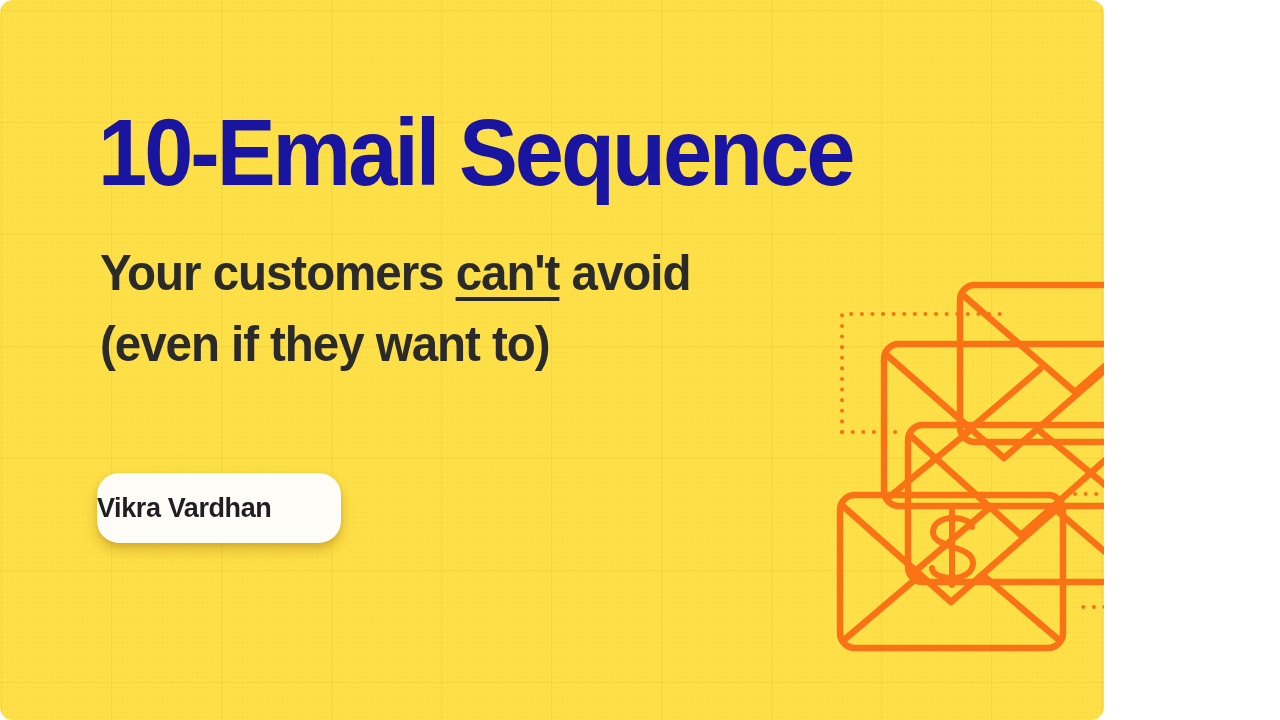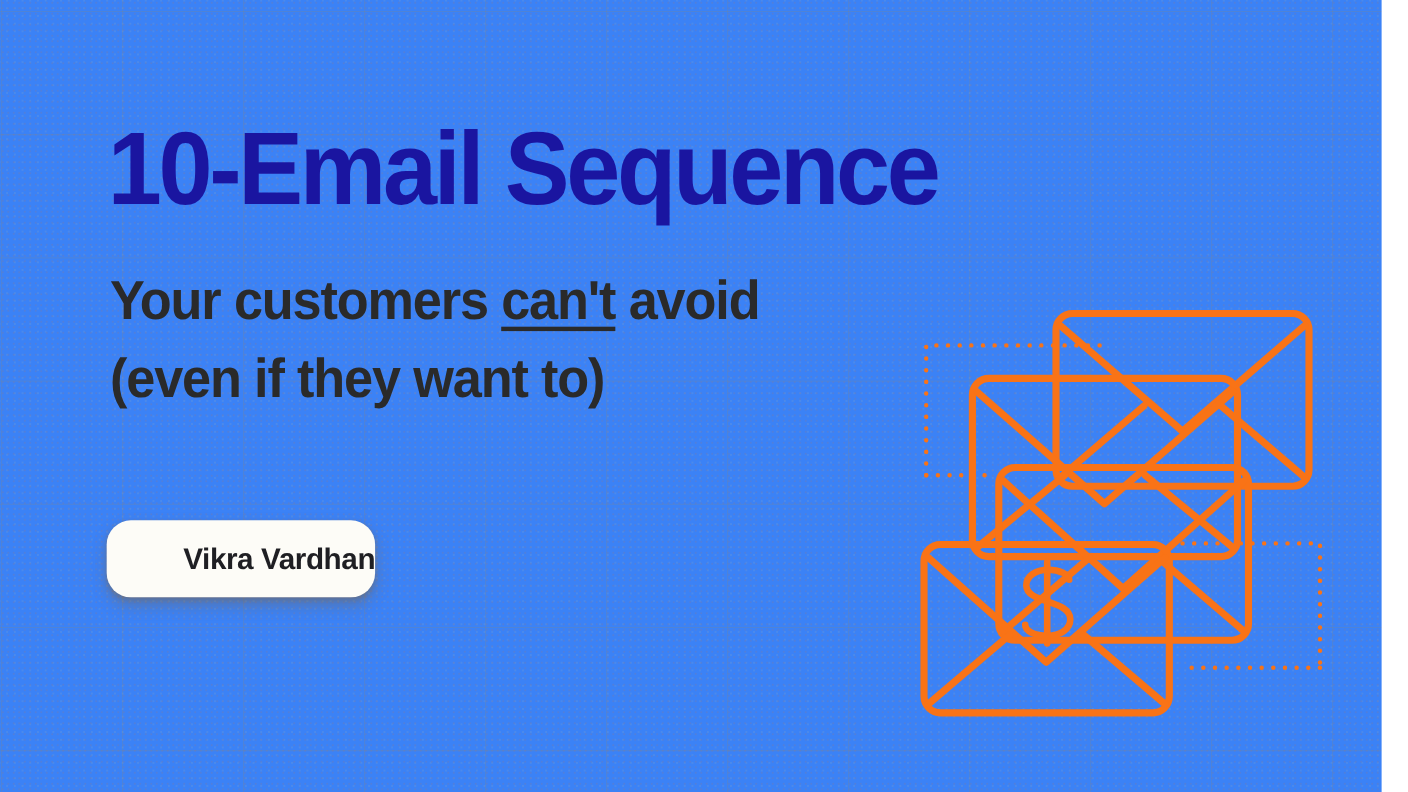--- a/index.html
+++ b/index.html
@@ -2,22 +2,23 @@
 <html><head>
 <meta charset="utf-8">
 <style>
   html,body{margin:0;padding:0;}
   body{
     width:1280px;height:720px;overflow:hidden;
     font-family:"Liberation Sans", sans-serif;
     background:#FFC породи;
   }
   #stage{
-    position:relative;width:1256px;height:720px;overflow:hidden;
-    background:#3b82f6;
+    position:relative;width:1104px;height:720px;overflow:hidden;
+    background:#fde047;
+    border-radius:13px;
   }
   
   #grid{
     position:absolute;inset:0;
     background-image:
       linear-gradient(to right, rgba(216,140,0,.13) 1px, transparent 1px),
       linear-gradient(to bottom, rgba(216,140,0,.13) 1px, transparent 1px);
     background-size:110px 112px;
     background-position:1px 10px;
     pointer-events:none;
@@ -50,25 +51,24 @@
     color:#2A2A2A;
     transform:scaleX(.95);transform-origin:left top;
     white-space:nowrap;
   }
   .subtitle .u{ text-decoration:underline; text-underline-offset:7px; text-decoration-thickness:4px; }
 
   .badge{
     position:absolute;left:97px;top:473px;
     width:244px;height:70px;
     box-sizing:border-box;
-    display:flex;align-items:center;justify-content:flex-end;
+    display:flex;align-items:center;justify-content:flex-start;
     background:#FDFCF7;
     border-radius:22px;
     box-shadow:0 7px 14px rgba(150,90,0,.30), 0 2px 4px rgba(150,90,0,.18);
-    padding-left:30px;
   }
   .badge-text{
     font-size:27px;font-weight:600;color:#1F1F23;letter-spacing:-.4px;
   }
 </style>
 </head>
 <body>
 
 <div id="stage">
 

